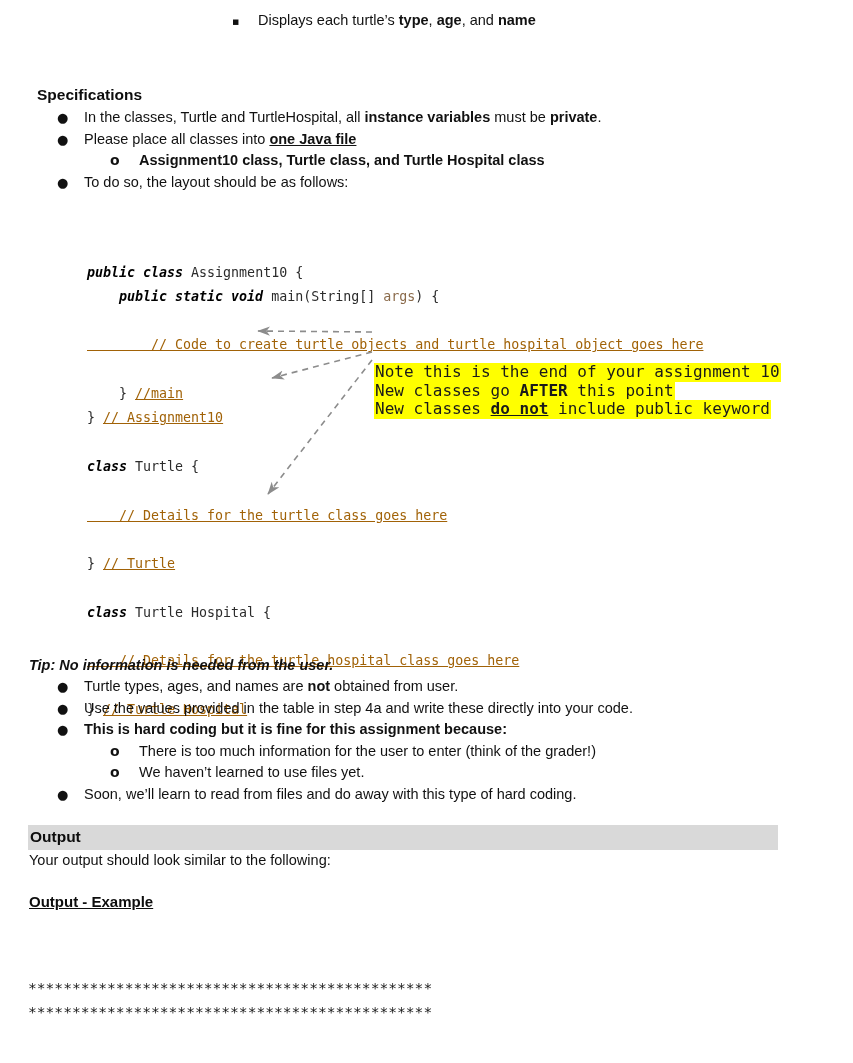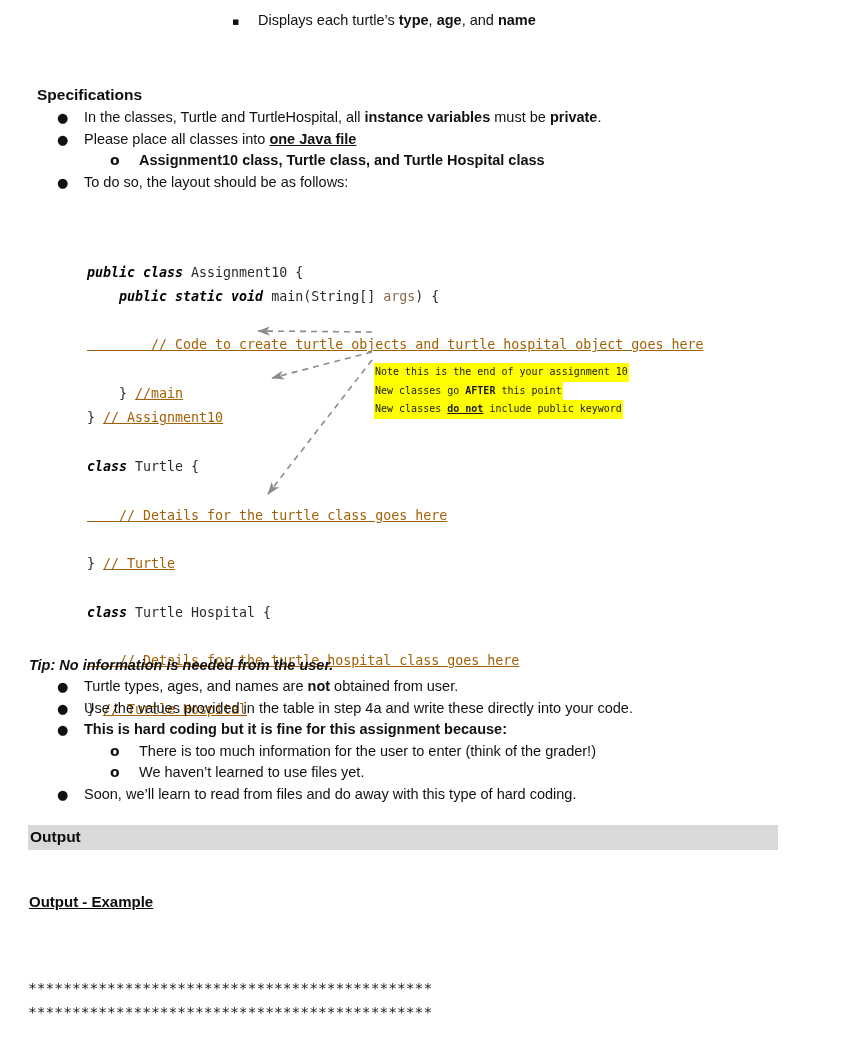--- a/index.html
+++ b/index.html
@@ -94,21 +94,21 @@
   }
   .kw   { color: #000000; font-weight: bold; font-style: italic; }
   .cmt  { color: #a16207; text-decoration: underline; }
   .arg  { color: #8a6a4a; }
   .plain{ color: #2b2b2b; }
 
   
   .note-block {
     position: absolute;
     font-family: "DejaVu Sans Mono", "Liberation Mono", monospace;
-    font-size: 10px;
+    font-size: 16px;
     line-height: 18.6px;
     color: #1a1a1a;
     white-space: pre;
   }
   .note-line {
     display: inline-block;
     background: #ffff00;
     padding: 0 1px;
   }
   .note-row { display: block; }
@@ -216,20 +216,21 @@
         </div>
         <div class="blrow prose lvl1">
           <span class="blmark">●</span>
           <span class="bltext"><span>Soon, we’ll learn to read from files and do away with this type of hard coding.</span></span>
         </div>
       </div>
   </div>
 
   <div class="abs h-bar" style="left:28px; top:825px; width:750px;">Output</div>
 
+  <div class="abs prose" style="left:29px; top:850px;">Your output should look similar to the following:</div>
 
   <div class="abs h-underline" style="left:29px; top:893px;">Output - Example</div>
 
   <div class="abs console" style="left:28px; top:928px;">
     <div id="console-lines"><div>**********************************************</div><div>**********************************************</div><div>&nbsp;</div></div>
   </div>
 
 </div>
 
 </body></html>

